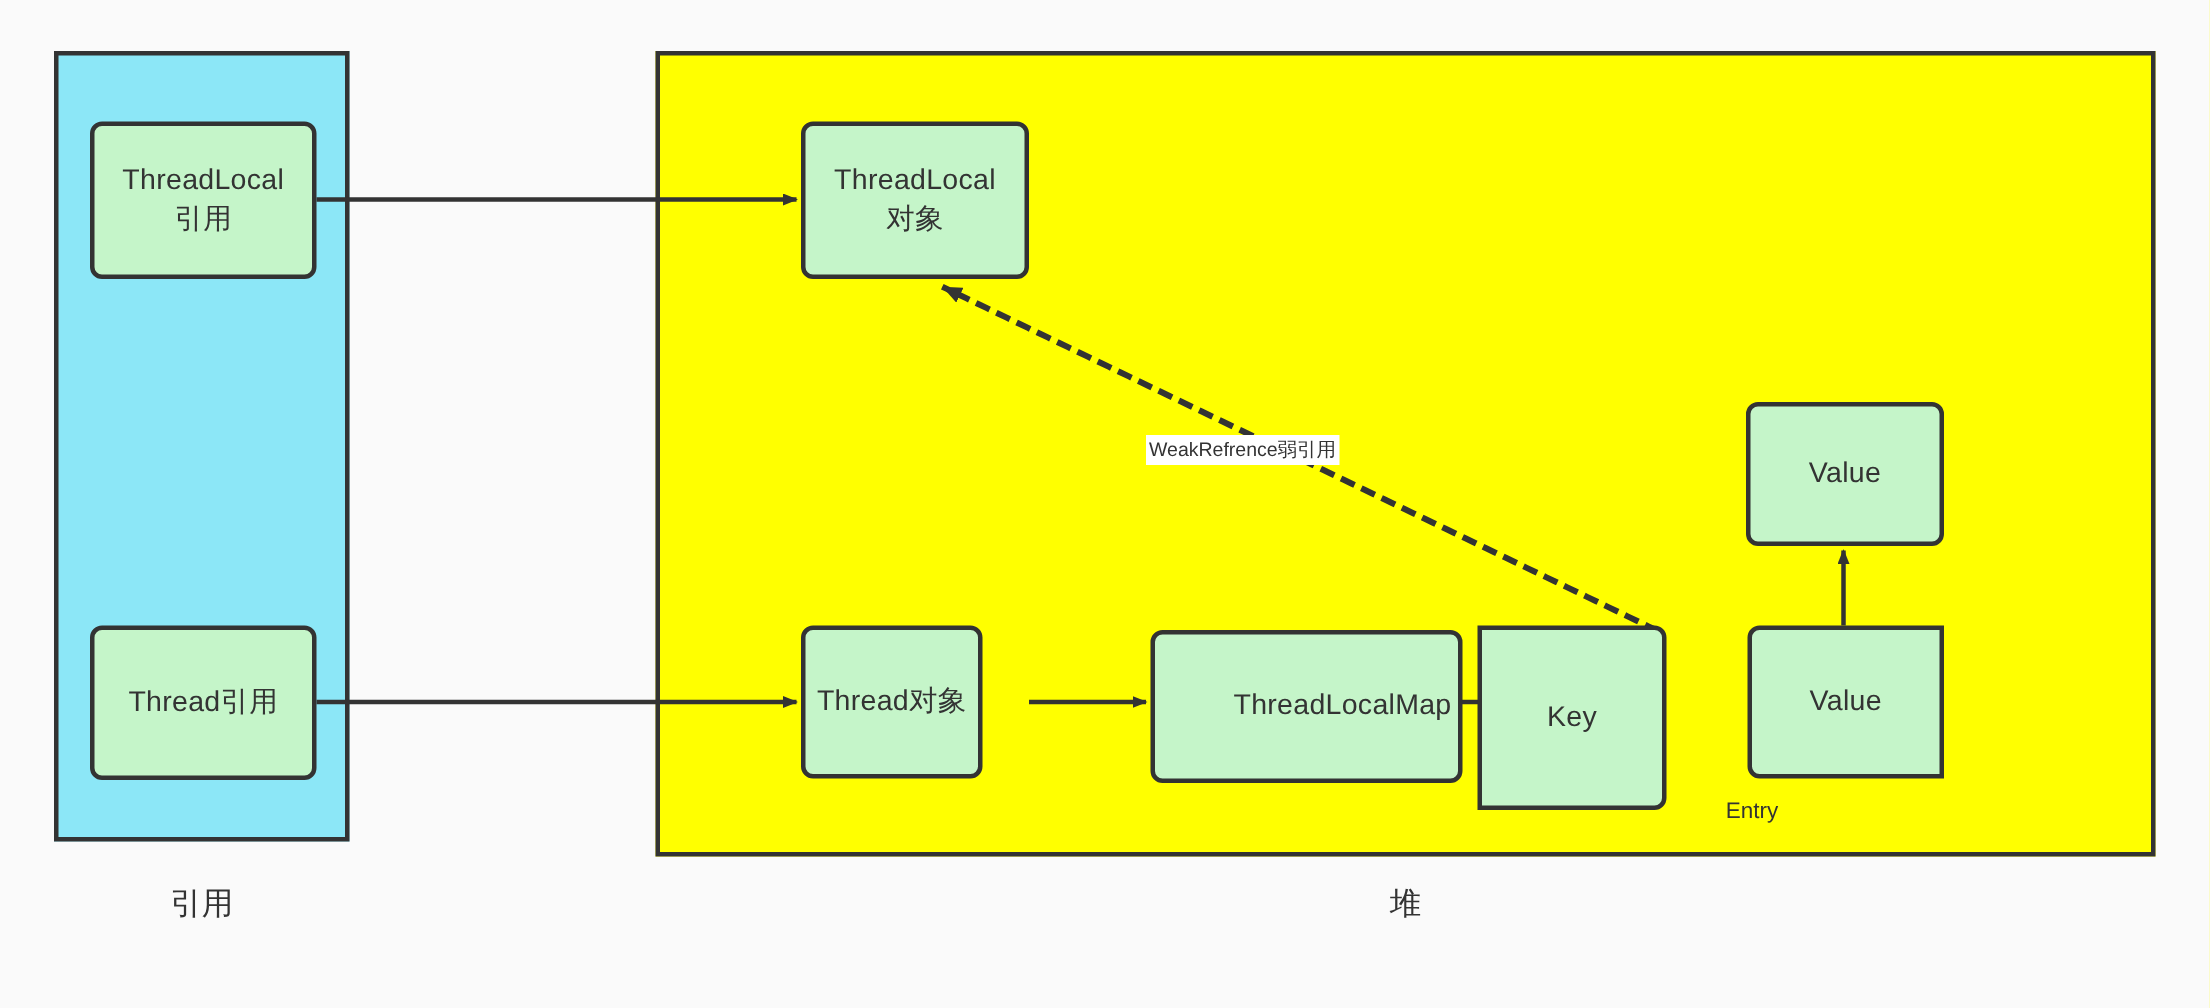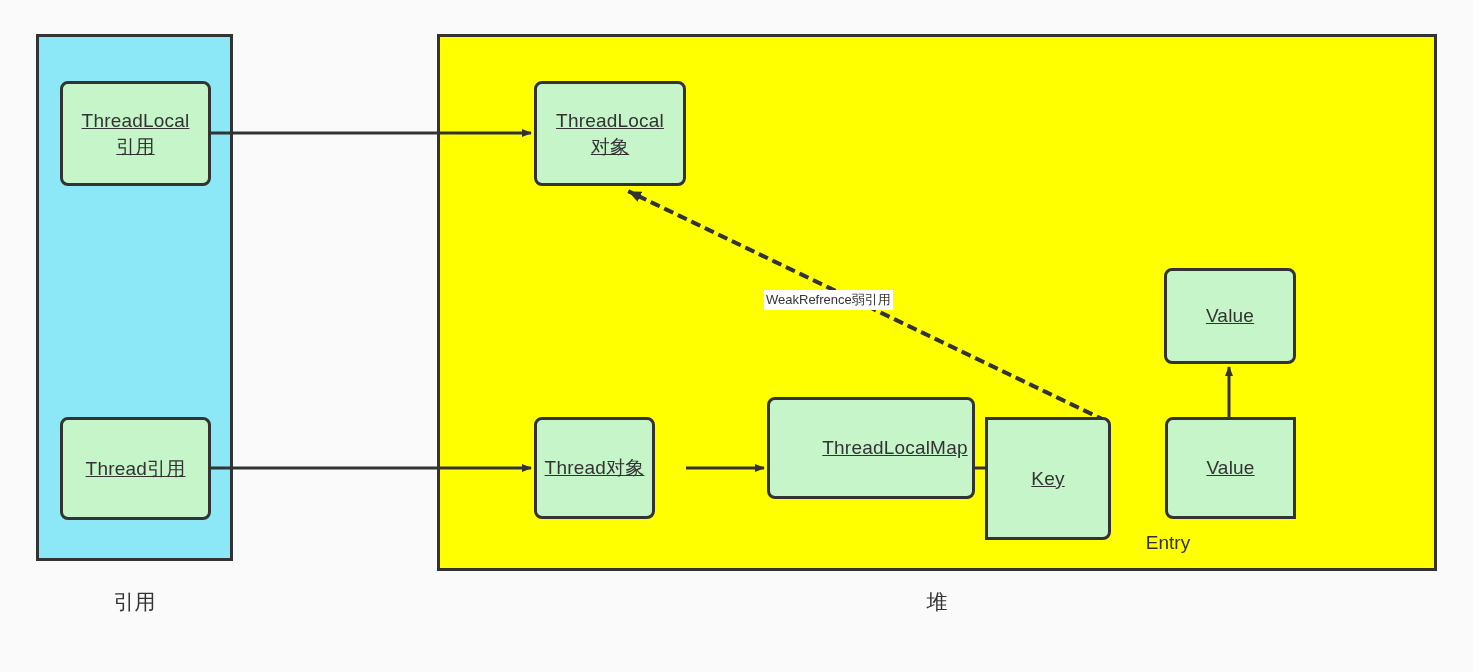--- a/index.html
+++ b/index.html
@@ -44,46 +44,45 @@
     background: #C5F5C9;
     color: #333333;
     display: flex;
     align-items: center;
     justify-content: center;
     text-align: center;
     font-size: 19px;
     line-height: 1.35;
     letter-spacing: 0.2px;
     white-space: pre-line;
-    text-decoration: underline;
   }
   .node.sharp-left { border-radius: 8px 0 0 8px; }
   .node.sharp-right { border-radius: 0 8px 8px 0; }
 
   #n-threadlocal-ref { left: 60px;   top: 81px;  width: 151px; height: 105px; }
   #n-thread-ref      { left: 60px;   top: 417px; width: 151px; height: 103px; }
   #n-threadlocal-obj { left: 534px;  top: 81px;  width: 152px; height: 105px; }
   #n-thread-obj      { left: 534px;  top: 417px; width: 121px; height: 102px; }
-  #n-threadlocalmap  { left: 767px;  top: 397px; width: 208px; height: 102px; padding-left: 48px; }
+  #n-threadlocalmap  { left: 767px;  top: 420px; width: 208px; height: 102px; padding-left: 48px; }
   #n-key             { left: 985px; top: 417px; width: 126px; height: 123px; }
   #n-value           { left: 1165px; top: 417px; width: 131px; height: 102px; }
   #n-object          { left: 1164px; top: 268px; width: 132px; height: 96px;  }
 
   .caption {
     position: absolute;
     color: #333333;
     font-size: 21px;
     text-align: center;
     white-space: nowrap;
   }
   #cap-stack { left: 36px;  top: 588px; width: 197px; }
   #cap-heap  { left: 437px; top: 588px; width: 1000px; }
   #cap-entry {
     left: 1040px; top: 532px; width: 256px;
-    font-size: 19px;
+    font-size: 15px;
   }
 
   #edge-label {
     position: absolute;
     left: 764px;
     top: 290px;
     background: #ffffff;
     color: #333333;
     font-size: 13px;
     padding: 1px 2px;

